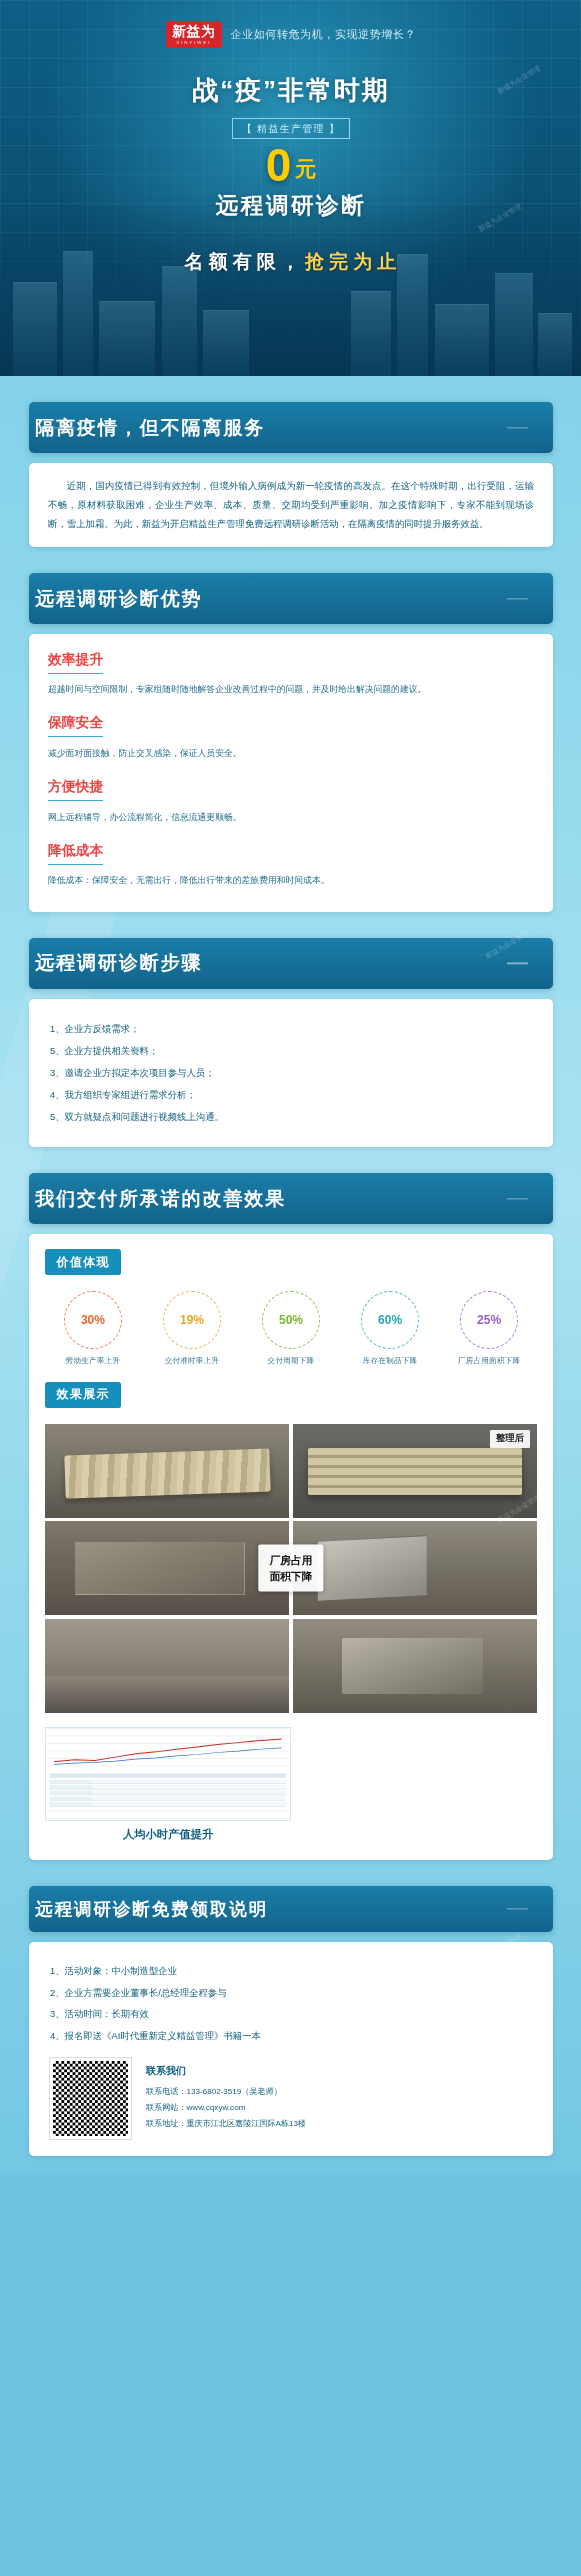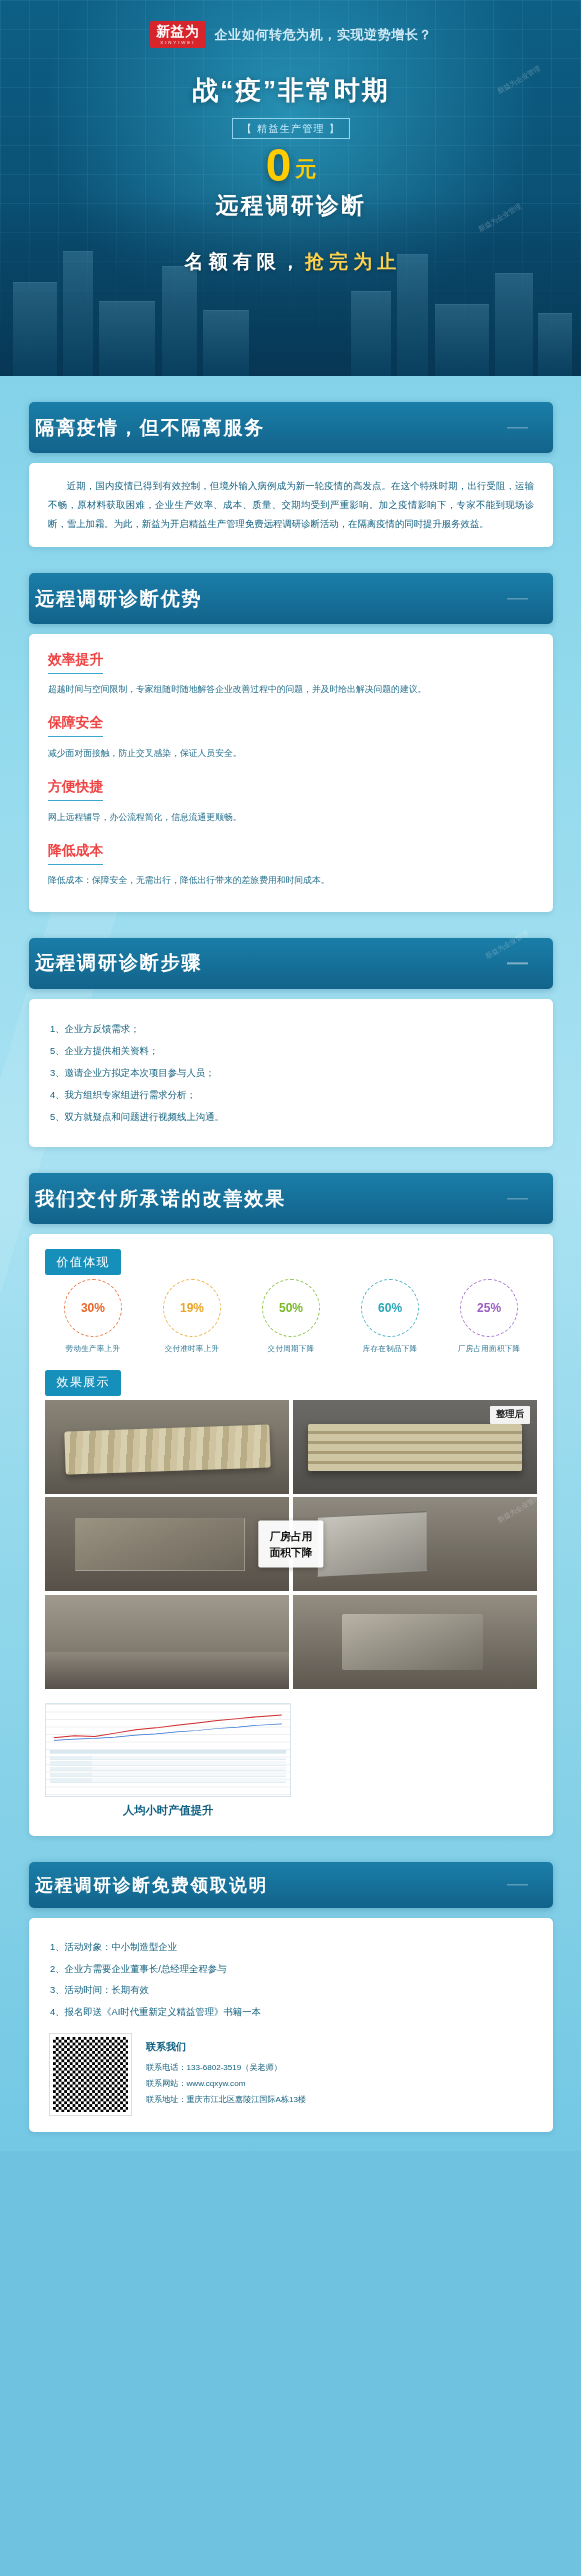--- a/index.html
+++ b/index.html
@@ -68,21 +68,21 @@
     background: #d6262b;
     color: #fff;
     padding: 3.8px 6.3px 2.5px;
     border-radius: 1.9px;
     text-align: center;
     line-height: 1;
   }
   .logo-cn { font-size: 13.8px; font-weight: bold; letter-spacing: 0.6px; }
   .logo-en { font-size: 4.4px; letter-spacing: 1.9px; margin-top: 2.5px; opacity: .9; }
   .brand-slogan {
-    color: #cfeaf6; font-size: 13px; letter-spacing: 0.6px; font-weight: bold;
+    color: #cfeaf6; font-size: 11px; letter-spacing: 0.6px;
   }
 
   .hero-line1 {
     color: #ffffff; font-size: 26px; font-weight: bold; letter-spacing: 1.9px;
     text-shadow: 0 1.3px 6.3px rgba(0,0,0,.35);
     margin-bottom: 10px;
   }
   .hero-tag {
     display: inline-block;
     border: 0.6px solid #8fd4ec;
@@ -168,24 +168,24 @@
   
   .steps-card { padding: 19px 21px; }
   .step-line { font-size: 9.4px; line-height: 2.35; color: #12617f; }
 
   
   .res-card { padding: 15px 16.3px 17.5px; }
   .sub-title {
     display: inline-block;
     background: #168fbb;
     color: #fff;
-    font-size: 12px; font-weight: normal; letter-spacing: 1.3px;
+    font-size: 12px; font-weight: bold; letter-spacing: 1.3px;
     padding: 4.4px 11.3px;
     border-radius: 2.5px;
-    margin-bottom: 4px;
+    margin-bottom: 16px;
   }
   .kpis { display: flex; justify-content: space-between; gap: 3.8px; margin-bottom: 5px; }
   .kpi { width: 100px; text-align: center; }
   .kpi .ring {
     width: 58px; height: 58px; margin: 0 auto 6.3px;
     border-radius: 50%;
     display: flex; align-items: center; justify-content: center;
     font-size: 12px; font-weight: bold;
     background: #fff;
     position: relative;

